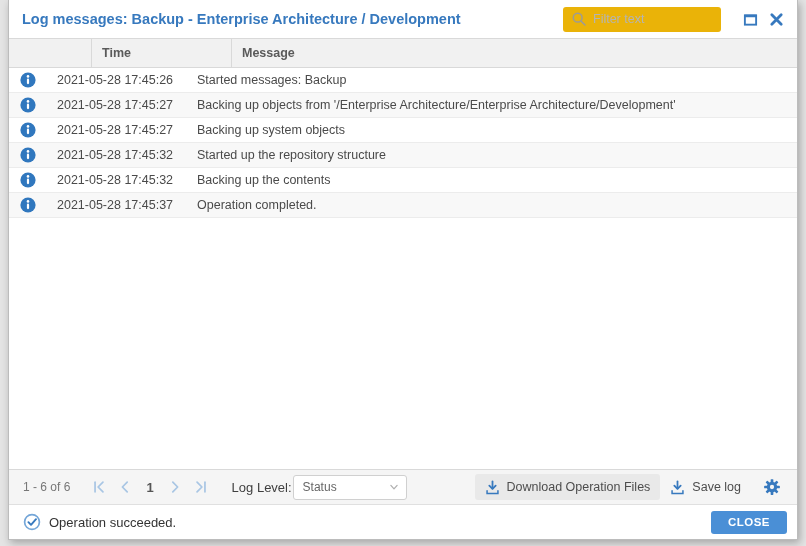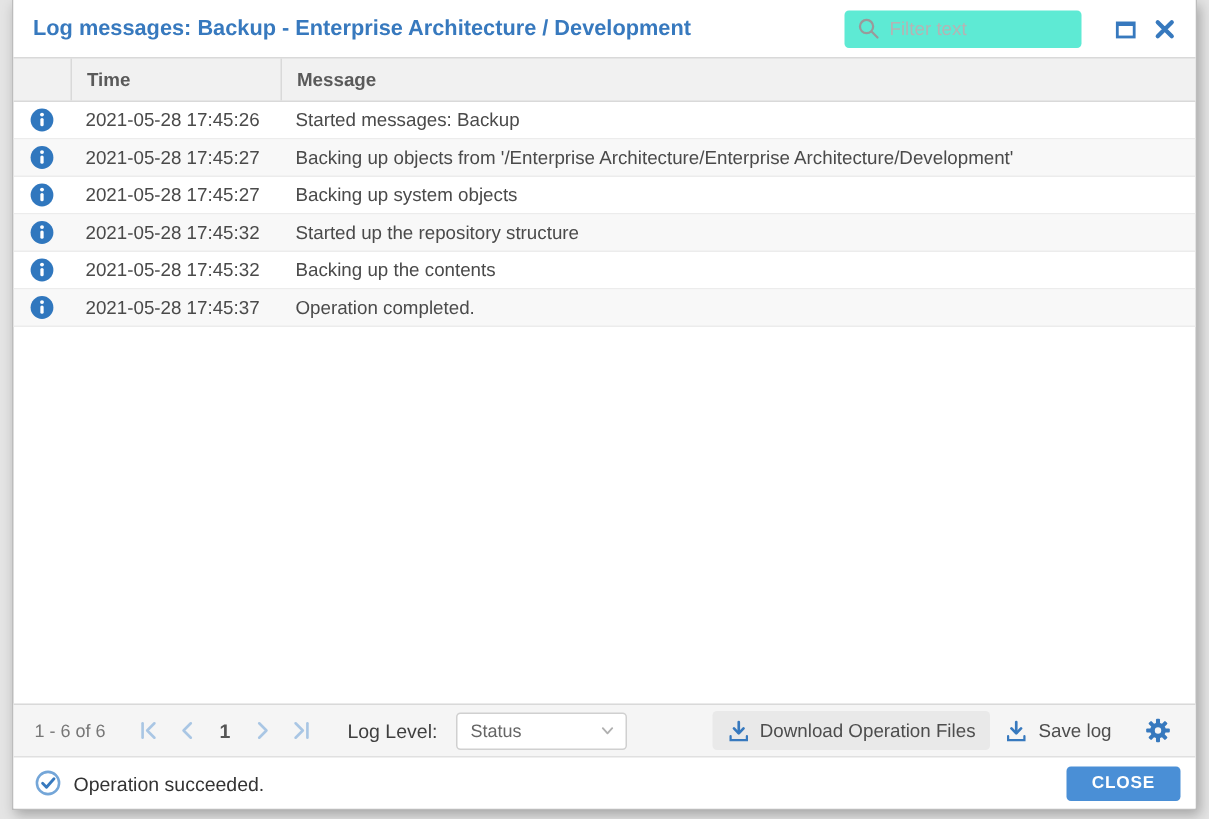--- a/index.html
+++ b/index.html
@@ -8,51 +8,51 @@
   .dialog { position:absolute; left:8px; top:0; width:790px; height:540px;
     background:#fff; border:1px solid #bcbcbc; border-top:none;
     box-shadow:2px 3px 8px rgba(0,0,0,.28); display:flex; flex-direction:column; }
 
   
   .titlebar { height:38px; flex:0 0 38px; display:flex; align-items:center;
     padding:0 10px 0 13px; background:#fff; }
   .title { font-size:14.5px; font-weight:bold; color:#3779be; white-space:nowrap;
     overflow:hidden; flex:1 1 auto; }
   .filterbox { position:relative; width:158px; height:25px; flex:0 0 auto; margin-right:14px; }
-  .filterbox input { width:100%; height:100%; background:#5eead4; border:none; border-radius:3px;
+  .filterbox input { width:100%; height:100%; background:#eab308; border:none; border-radius:3px;
     padding:0 8px 0 30px; font-size:12.5px; color:#555; outline:none;
     font-family:"Liberation Sans", sans-serif; }
   .filterbox input::placeholder { color:#b4b4b4; }
   .search-ic { position:absolute; left:8px; top:4.5px; width:16px; height:16px; }
   .win-ic { width:22px; height:22px; display:flex; align-items:center; justify-content:center;
     cursor:pointer; margin-left:4px; }
 
   
   .thead { height:30px; flex:0 0 30px; display:grid; grid-template-columns:38px 140px 1fr;
     background:#f1f1f1; border-top:1px solid #d9d9d9; border-bottom:1px solid #d9d9d9;
-    align-items:center; }
+    align-items:center;padding-left:44px; }
   .thead .hcell { font-size:12.5px; font-weight:bold; color:#5a5a5a; padding-left:10px;
     border-left:1px solid #d9d9d9; height:100%; display:flex; align-items:center; }
   .thead .hcell:first-child { border-left:none; }
   .tbody { flex:1 1 auto; overflow:hidden; }
   .row { height:25px; display:grid; grid-template-columns:38px 140px 1fr; align-items:center;
     border-bottom:1px solid #ececec; background:#fff; }
   .row:nth-child(even) { background:#f8f8f8; }
   .icon-cell { display:flex; justify-content:center; align-items:center; }
   .time-cell, .msg-cell { font-size:12.5px; color:#4a4a4a; padding-left:10px; white-space:nowrap;
     overflow:hidden; }
 
   
   .footer { height:35px; flex:0 0 35px; background:#f5f5f5; border-top:1px solid #d9d9d9;
     display:flex; align-items:center; padding:0 12px 0 14px; }
   .range { font-size:12px; color:#777; margin-right:16px; white-space:nowrap; }
   .pg-btn { width:24px; height:24px; display:flex; align-items:center; justify-content:center;
     cursor:pointer; margin:0 1px; }
   .page-num { font-size:13px; font-weight:bold; color:#555; margin:0 8px; }
-  .loglevel-label { font-size:13px; color:#3f3f3f; margin:0 12px 0 18px; white-space:nowrap; }
+  .loglevel-label { font-size:13px; color:#3f3f3f; margin:0 1px 0 18px; white-space:nowrap; }
   .select { height:25px; background:#fff; border:1px solid #d0d0d0; border-radius:3px;
     display:flex; align-items:center; padding:0 7px 0 9px; cursor:pointer; min-width:62px;gap:44px; }
   .select .sel-val { font-size:12px; color:#666; margin-right:8px; }
   .spacer { flex:1 1 auto; }
   .gray-btn { height:26px; background:#e9e9e9; border:none; border-radius:3px; cursor:pointer;
     display:flex; align-items:center; padding:0 10px; font-family:"Liberation Sans",sans-serif; }
   .flat-btn { height:26px; background:transparent; border:none; cursor:pointer;
     display:flex; align-items:center; padding:0 10px; font-family:"Liberation Sans",sans-serif; }
   .btn-label { font-size:12.5px; color:#4d4d4d; margin-left:7px; white-space:nowrap; }
   .gear { width:26px; height:26px; display:flex; align-items:center; justify-content:center;

